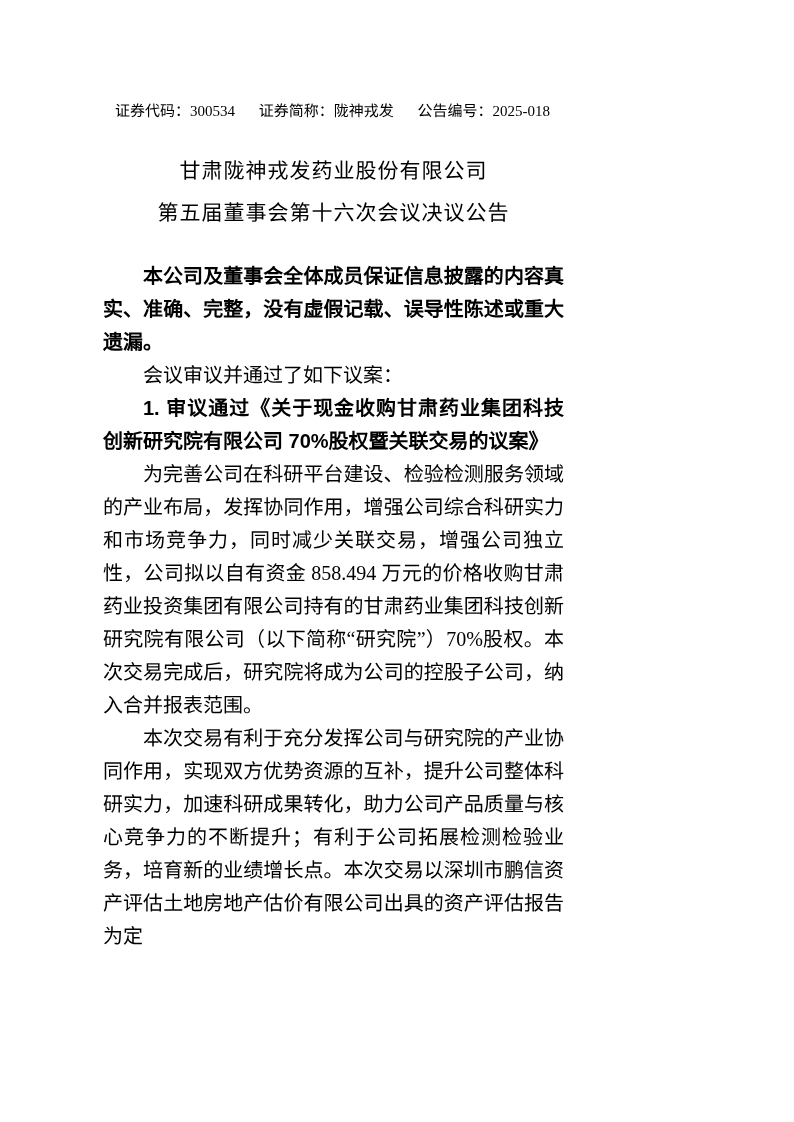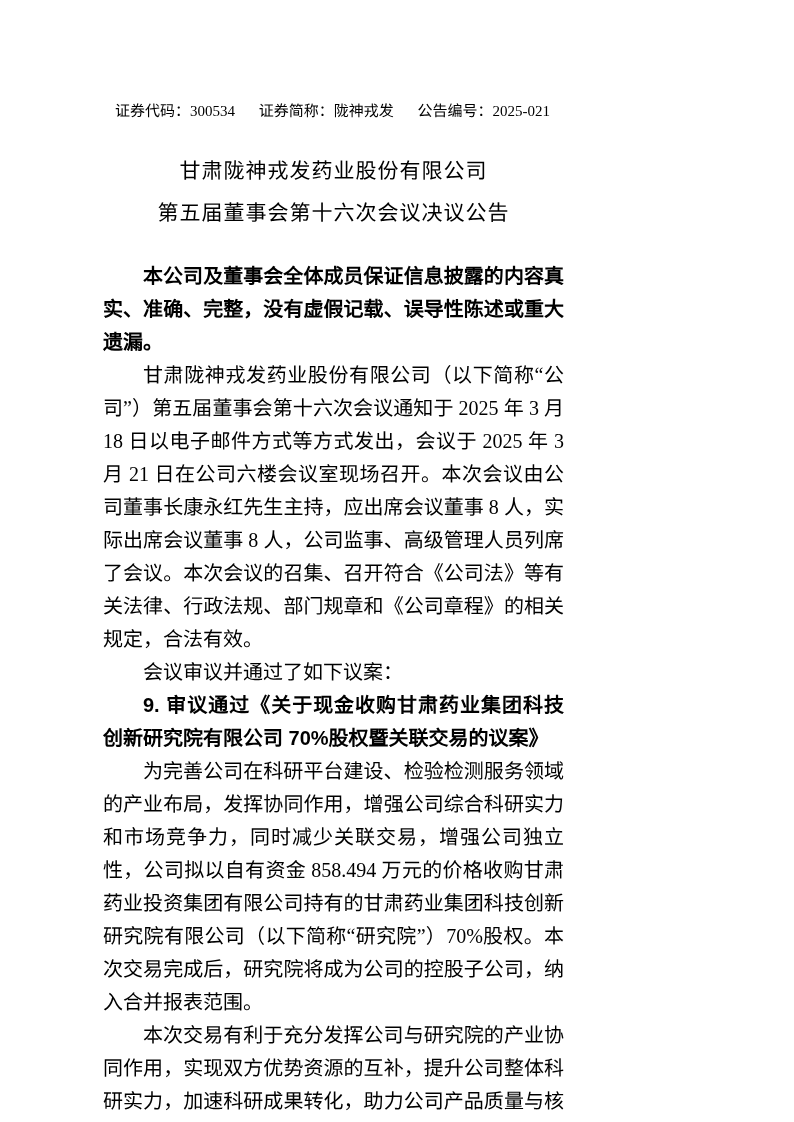--- a/index.html
+++ b/index.html
@@ -70,31 +70,30 @@
   .section-1-heading { margin-top: 33px; }
 </style>
 </head>
 <body>
 
 <div class="page">
 
   <div class="doc-header">
     <span>证券代码：300534</span>
     <span>证券简称：陇神戎发</span>
-    <span>公告编号：2025-021</span>
+    <span>公告编号：2025-018</span>
   </div>
 
   <div class="title-block">
     <span class="title-line">甘肃陇神戎发药业股份有限公司</span>
     <span class="title-line">第五届董事会第十六次会议决议公告</span>
   </div>
 
   <p class="para disclaimer">本公司及董事会全体成员保证信息披露的内容真实、准确、完整，没有虚假记载、误导性陈述或重大遗漏。</p>
 
-  <p class="para">甘肃陇神戎发药业股份有限公司（以下简称“公司”）第五届董事会第十六次会议通知于 2025 年 3 月 18 日以电子邮件方式等方式发出，会议于 2025 年 3 月 21 日在公司六楼会议室现场召开。本次会议由公司董事长康永红先生主持，应出席会议董事 8 人，实际出席会议董事 8 人，公司监事、高级管理人员列席了会议。本次会议的召集、召开符合《公司法》等有关法律、行政法规、部门规章和《公司章程》的相关规定，合法有效。</p>
 
   <p class="lead">会议审议并通过了如下议案：</p>
 
-  <p class="para item-heading">9. 审议通过《关于现金收购甘肃药业集团科技创新研究院有限公司 70%股权暨关联交易的议案》</p>
+  <p class="para item-heading">1. 审议通过《关于现金收购甘肃药业集团科技创新研究院有限公司 70%股权暨关联交易的议案》</p>
   <p class="para">为完善公司在科研平台建设、检验检测服务领域的产业布局，发挥协同作用，增强公司综合科研实力和市场竞争力，同时减少关联交易，增强公司独立性，公司拟以自有资金 858.494 万元的价格收购甘肃药业投资集团有限公司持有的甘肃药业集团科技创新研究院有限公司（以下简称“研究院”）70%股权。本次交易完成后，研究院将成为公司的控股子公司，纳入合并报表范围。</p>
   <p class="para">本次交易有利于充分发挥公司与研究院的产业协同作用，实现双方优势资源的互补，提升公司整体科研实力，加速科研成果转化，助力公司产品质量与核心竞争力的不断提升；有利于公司拓展检测检验业务，培育新的业绩增长点。本次交易以深圳市鹏信资产评估土地房地产估价有限公司出具的资产评估报告为定</p>
 
 </div>
 
 </body></html>

